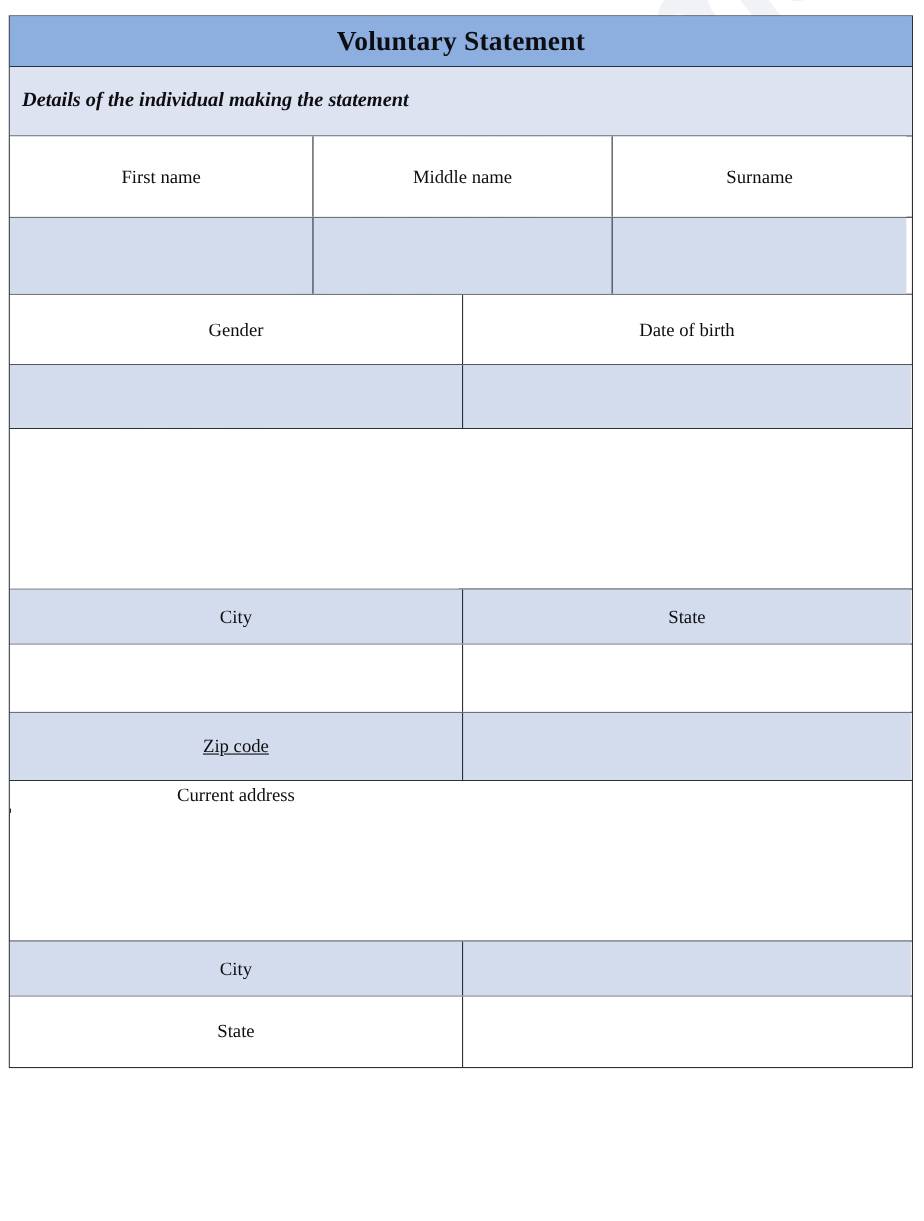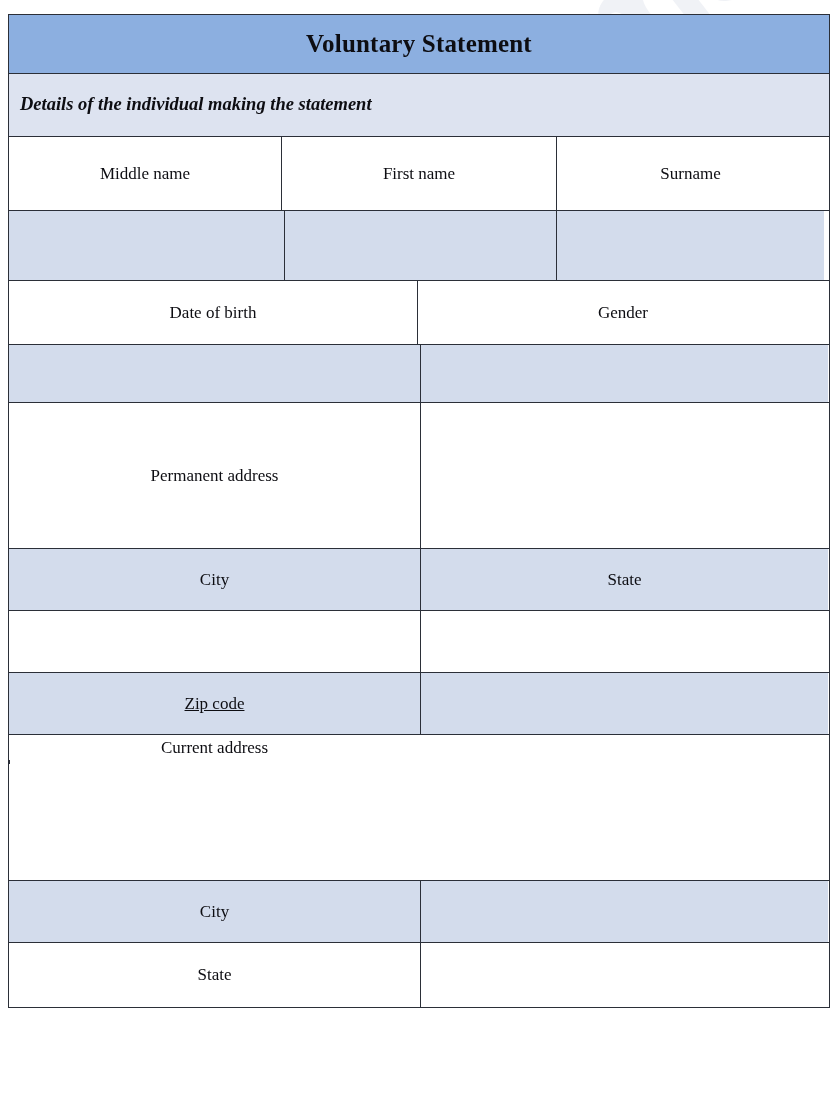--- a/index.html
+++ b/index.html
@@ -74,21 +74,21 @@
     overflow: hidden;
   }
   .cell + .cell { border-left: 1.5px solid #2b2f38; }
 
   .fill-white { background: #ffffff; }
   .fill-blue  { background: #d3dcec; }
   .fill-sub   { background: #dde3f0; }
   .fill-head  { background: #8cafe0; }
 
   
-  .title-row { height: 59px; }
+  .title-row { height: 46px; }
   .title-cell {
     width: 100%;
     font-size: 25px;
     font-weight: 700;
     letter-spacing: 0.2px;
   }
 
   
   .subtitle-row { height: 63px; }
   .subtitle-cell {
@@ -109,21 +109,21 @@
   
   .c2-a { width: 411px; }
   .c2-b { width: 408px; }
 
   
   .h-namelbl  { height: 74px; }
   .h-nameval  { height: 70px; }
   .h-lbl      { height: 64px; }
   .h-val      { height: 58px; }
   .h-addr     { height: 146px; }
-  .h-citylbl  { height: 62px; }
+  .h-citylbl  { height: 50px; }
   .h-cityval  { height: 62px; }
   .h-zip      { height: 62px; text-decoration: underline; }
   .h-curaddr  { height: 146px; flex-direction: column; }
   .h-last     { height: 64px; }
 
   .wide-gap { letter-spacing: 0; }
 </style>
 </head>
 <body>
 
@@ -135,43 +135,42 @@
 
   <div class="row title-row fill-head">
     <div class="cell title-cell fill-head">Voluntary Statement</div>
   </div>
 
   <div class="row subtitle-row fill-sub">
     <div class="cell subtitle-cell fill-sub">Details of the individual making the statement</div>
   </div>
 
   <div class="row h-namelbl">
+    <div class="cell c3-a fill-white">First name</div>
     <div class="cell c3-b fill-white">Middle name</div>
-    <div class="cell c3-a fill-white">First name</div>
     <div class="cell c3-c fill-white">Surname</div>
   </div>
 
   <div class="row h-nameval">
     <div class="cell c3-a fill-blue"></div>
     <div class="cell c3-b fill-blue"></div>
     <div class="cell c3-c fill-blue"></div>
   </div>
 
   <div class="row h-lbl">
+    <div class="cell c2-a fill-white">Gender</div>
     <div class="cell c2-b fill-white">Date of birth</div>
-    <div class="cell c2-a fill-white">Gender</div>
   </div>
 
   <div class="row h-val">
     <div class="cell c2-a fill-blue"></div>
     <div class="cell c2-b fill-blue"></div>
   </div>
 
   <div class="row h-addr">
-    <div class="cell c2-a fill-white wide-gap">Permanent   address</div>
     <div class="cell c2-b fill-white"></div>
   </div>
 
   <div class="row h-citylbl">
     <div class="cell c2-a fill-blue">City</div>
     <div class="cell c2-b fill-blue">State</div>
   </div>
 
   <div class="row h-cityval">
     <div class="cell c2-a fill-white"></div>

